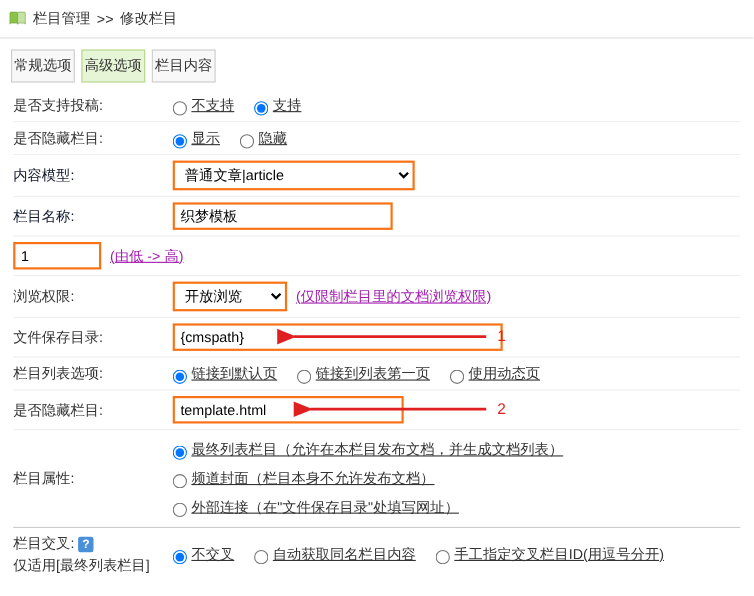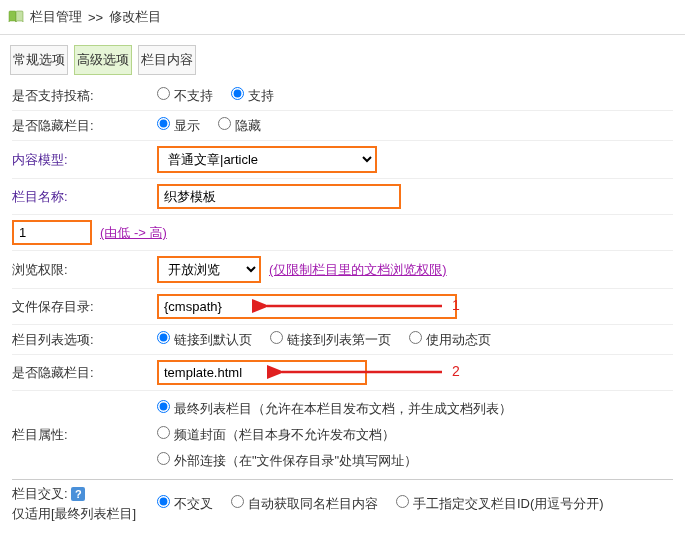--- a/index.html
+++ b/index.html
@@ -47,33 +47,34 @@
     border-bottom: 1px solid #eee;
     min-height: 30px;
     position: relative;
   }
   .row:last-of-type { border-bottom: none; }
   .label-col {
     width: 145px;
     flex-shrink: 0;
     color: #333;
   }
-  .label-col.red { color: #4c1d95; }
+  .label-col.red { color: #0f172a; }
   .ctrl-col {
     flex: 1;
     display: flex;
     align-items: center;
     gap: 8px;
     flex-wrap: wrap;
   }
   .radio-item {
     display: flex;
-    align-items: flex-start;
+    align-items: flex-end;
     gap: 4px;
     margin-right: 10px;
+    text-decoration: underline;
   }
   .radio-item input { margin: 0; }
   input[type="text"], select {
     border: 2px solid #f97316;
     padding: 3px 5px;
     font-size: 13px;
     background: #fff;
   }
   .hint { color: #a21caf; text-decoration: underline; }
   .arrow {
@@ -161,21 +162,21 @@
     <div class="ctrl-col">
       <select style="width:220px">
         <option>普通文章|article</option>
       </select>
     </div>
   </div>
 
   <div class="row">
     <div class="label-col red">栏目名称:</div>
     <div class="ctrl-col">
-      <input type="text" style="width: 244px;" value="织梦模板">
+      <input type="text" style="width: 200px;" value="织梦模板">
     </div>
   </div>
 
   <div class="row">
     <div class="ctrl-col">
       <input type="text" style="width: 80px;" value="1">
       <span class="hint">(由低 -&gt; 高)</span>
     </div>
   </div>
 

